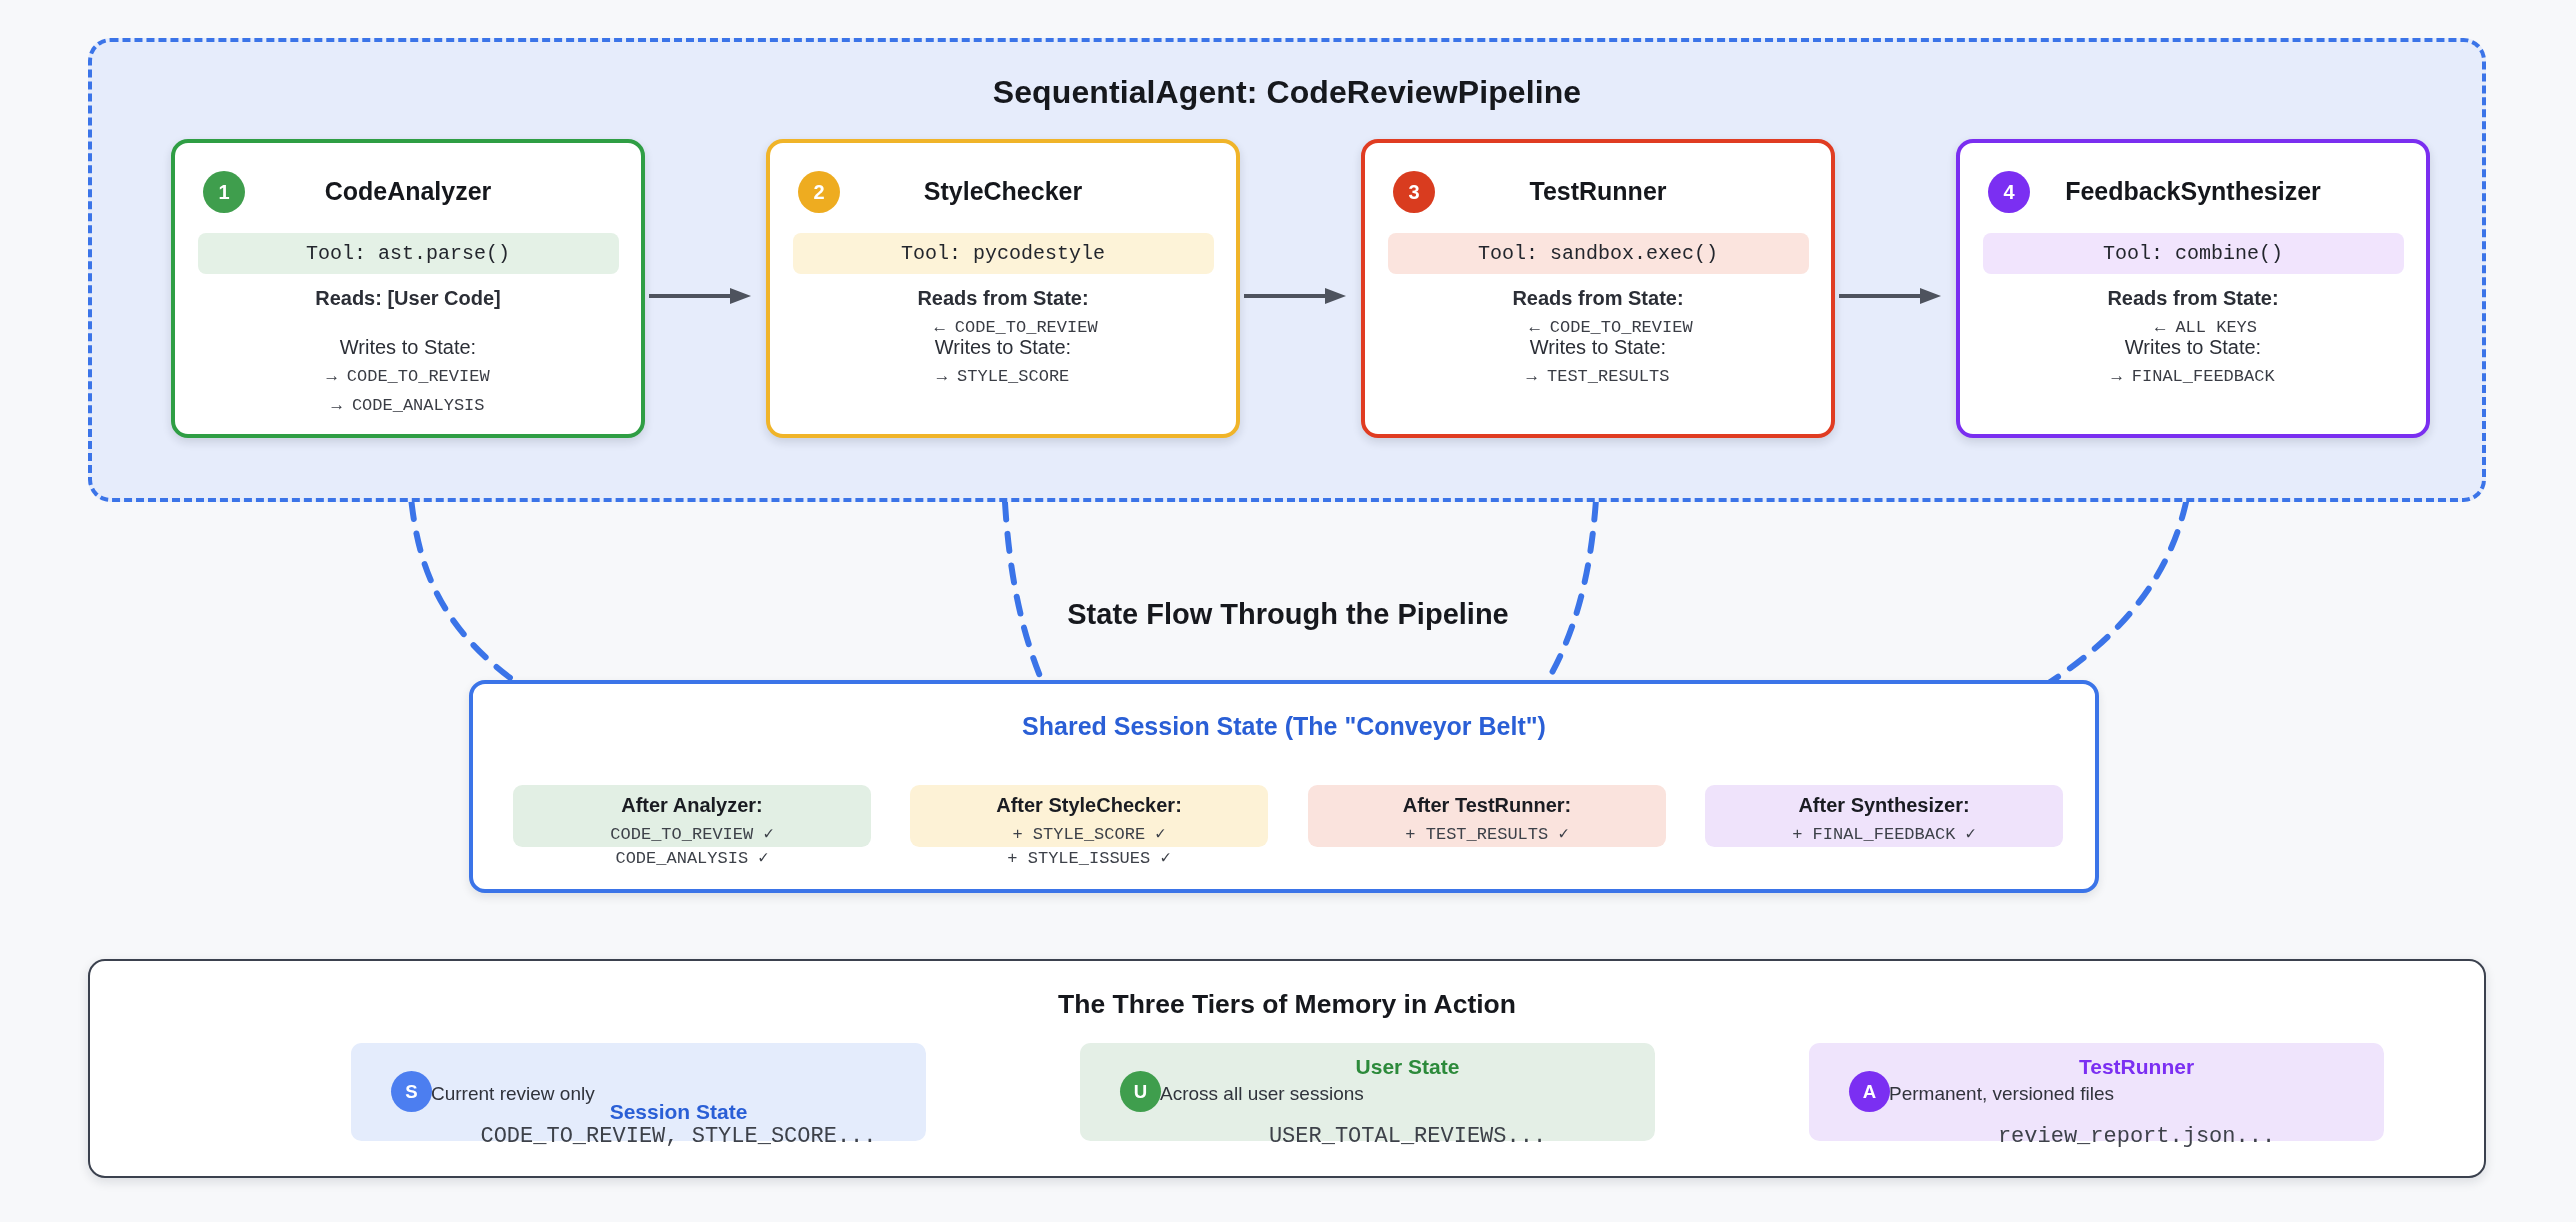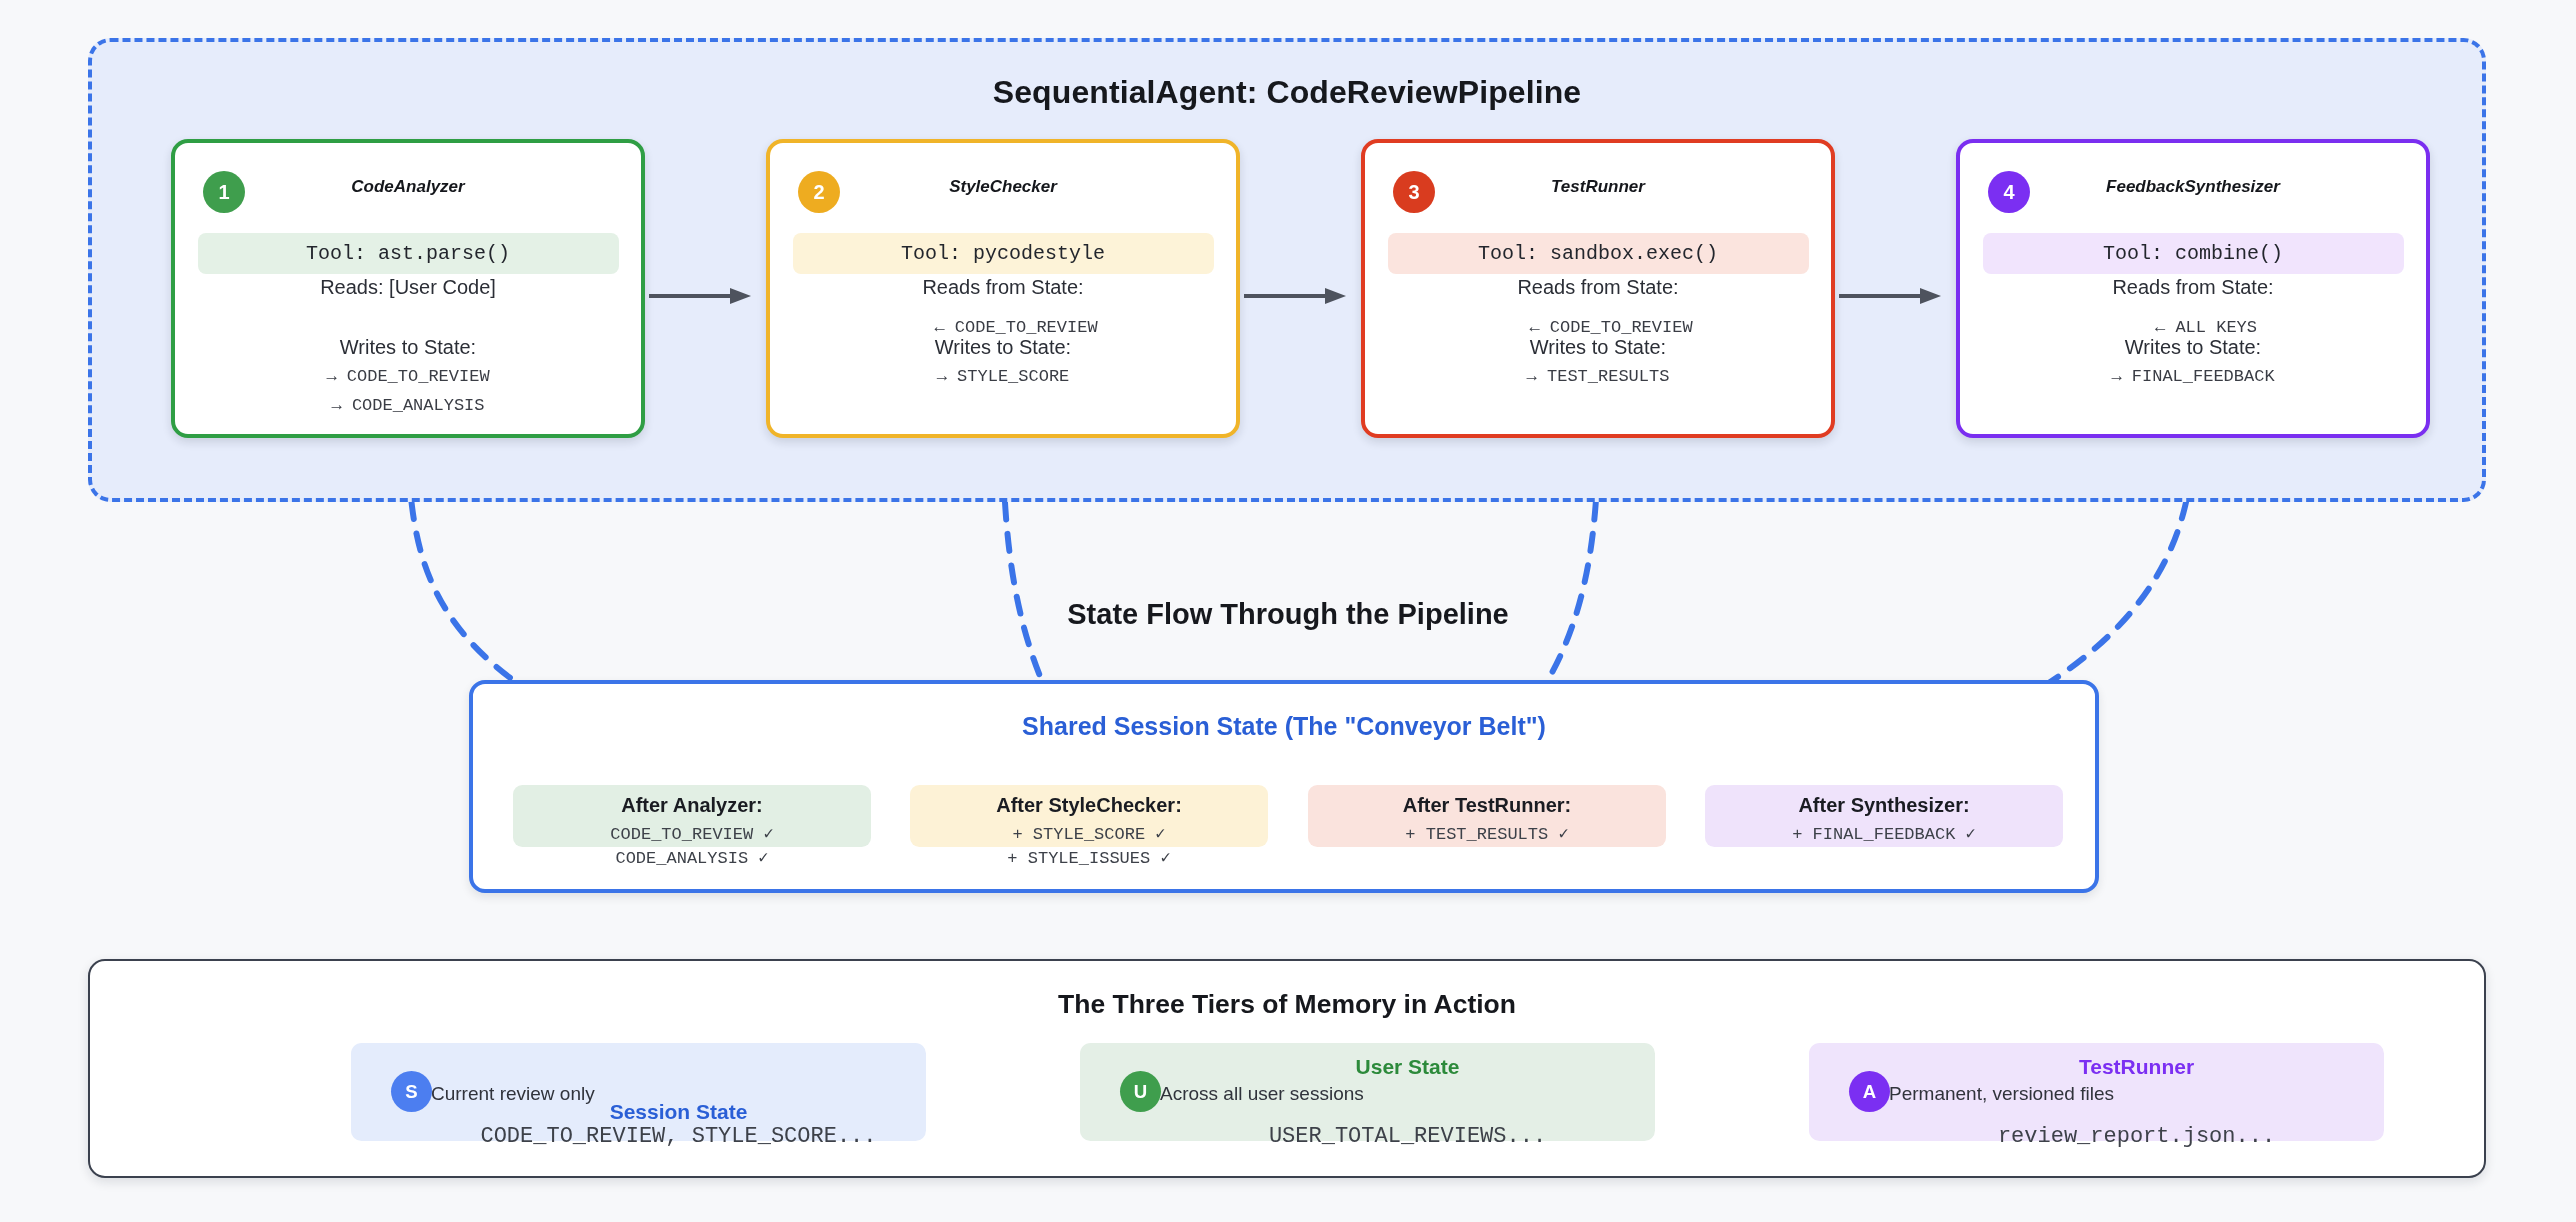--- a/index.html
+++ b/index.html
@@ -78,24 +78,23 @@
   #agent-card-2 .badge { background: #eeac20; }
   #agent-card-3 .badge { background: #d93c1f; }
   #agent-card-4 .badge { background: #7b2ff2; }
 
   .agent-name {
     position: absolute;
     left: 0;
     right: 0;
     top: 34px;
     text-align: center;
-    font-size: 17px;
+    font-size: 25px;
     font-weight: bold;
     color: #15171c;
-    font-style: italic;
   }
   .tool-chip {
     position: absolute;
     left: 22.5px;
     right: 22.5px;
     top: 90px;
     height: 41px;
     border-radius: 8px;
     display: flex;
     align-items: center;
@@ -110,21 +109,21 @@
   #agent-card-4 .tool-chip { background: #f1e4fd; }
 
   .reads-label, .writes-label {
     position: absolute;
     left: 0;
     right: 0;
     text-align: center;
     font-size: 20px;
     color: #2b2e36;
   }
-  .reads-label { top: 133px; }
+  .reads-label { top: 144px; font-weight: bold; }
   .writes-label { top: 193px; }
   .mono-line {
     position: absolute;
     left: 0;
     right: 0;
     text-align: center;
     font-family: "Liberation Mono", monospace;
     font-size: 17px;
     color: #3a3d45;
   }

